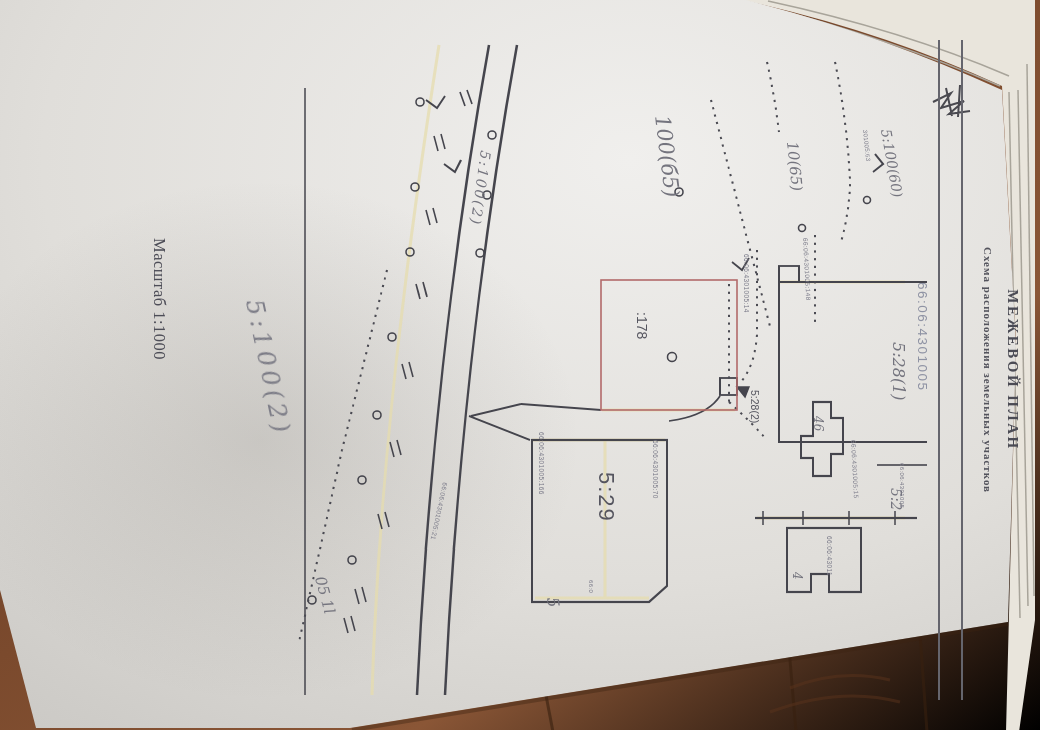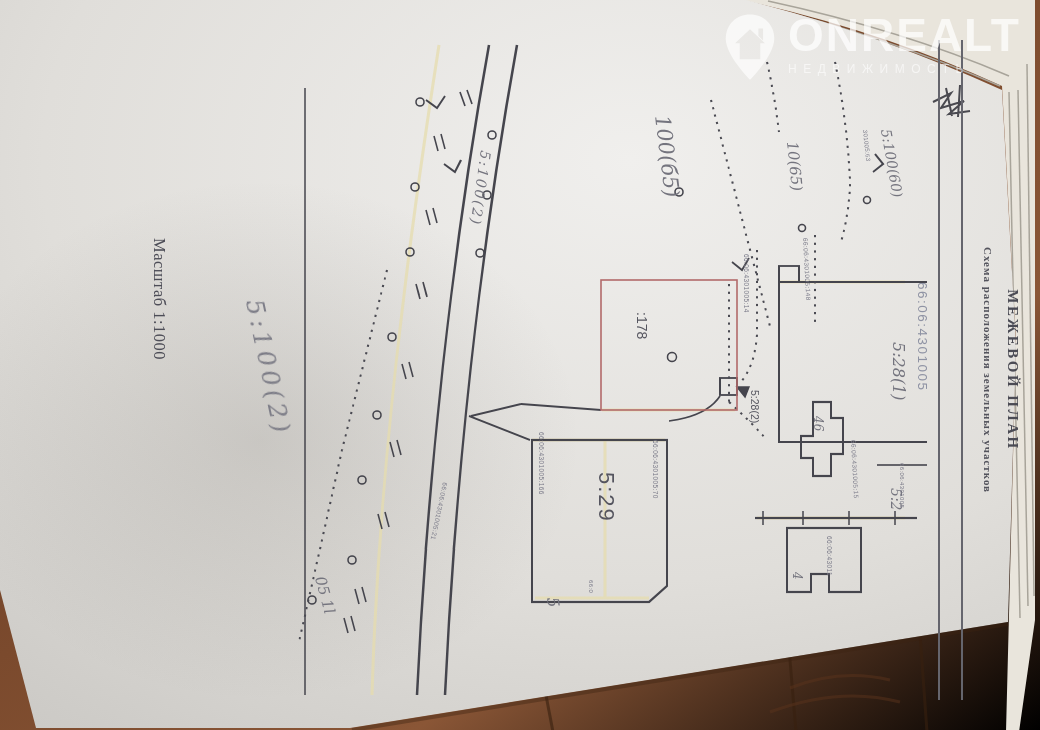--- a/index.html
+++ b/index.html
@@ -205,29 +205,14 @@
       <text class="hand" font-size="14" x="100" y="426" transform="rotate(8 100 426)" letter-spacing="2">5:100(2)</text>
       <text class="hand" font-size="16" x="548" y="360" transform="rotate(-8 548 360)">5</text>
       <text class="cad" font-size="6" x="530" y="318">66:0</text>
       <text class="hand" font-size="15" x="528" y="592" transform="rotate(-15 528 592)">05 1l</text>
     </svg>
 
     <div class="doc-note">5:100(2)</div>
     <div class="doc-scale">Масштаб 1:1000</div>
   </div>
 
-  <div class="watermark">
-    <svg width="56" height="72" viewBox="0 0 60 76">
-      <defs>
-        <mask id="pinmask">
-          <rect x="0" y="0" width="60" height="76" fill="#fff"></rect>
-          <path d="M30,18 L46,33 H41 V50 H19 V33 H14 Z M27,40 h6 v10 h-6 Z M39,25 v-8 h5 v13 Z" fill="#000"></path>
-        </mask>
-      </defs>
-      <path d="M30,2 C15,2 4,13 4,28 C4,46 30,72 30,72 C30,72 56,46 56,28 C56,13 45,2 30,2 Z" fill="rgba(255,255,255,0.68)" mask="url(#pinmask)"></path>
-    </svg>
-    <div class="wm-texts">
-      <div class="wm-brand">ONREALT</div>
-      <div class="wm-tag">НЕДВИЖИМОСТЬ</div>
-    </div>
-  </div>
 
 </div>
 
 </body></html>

